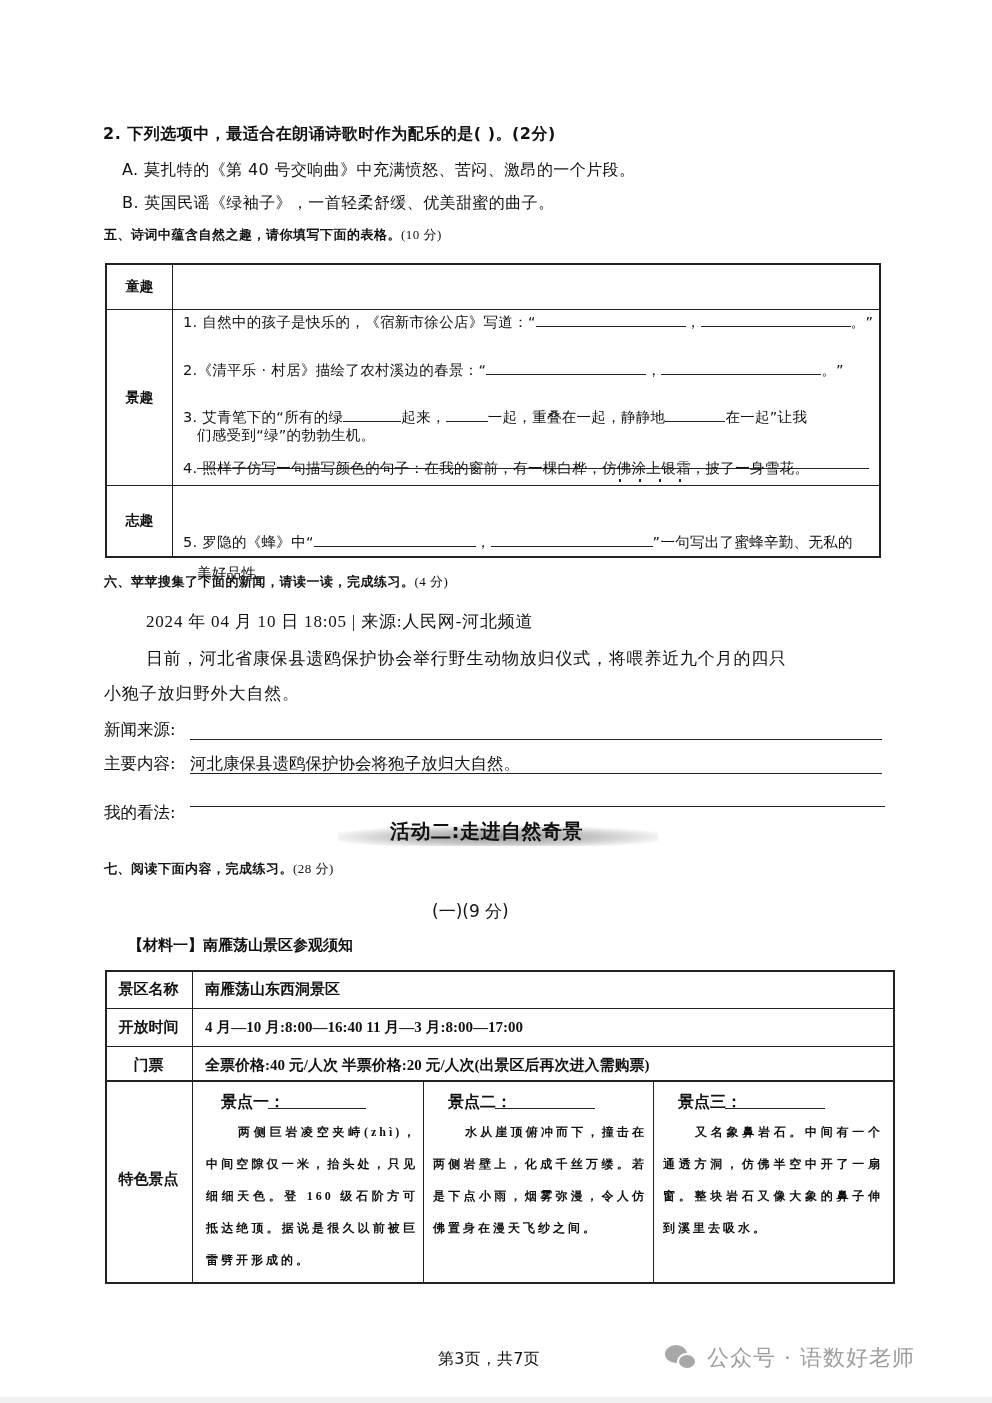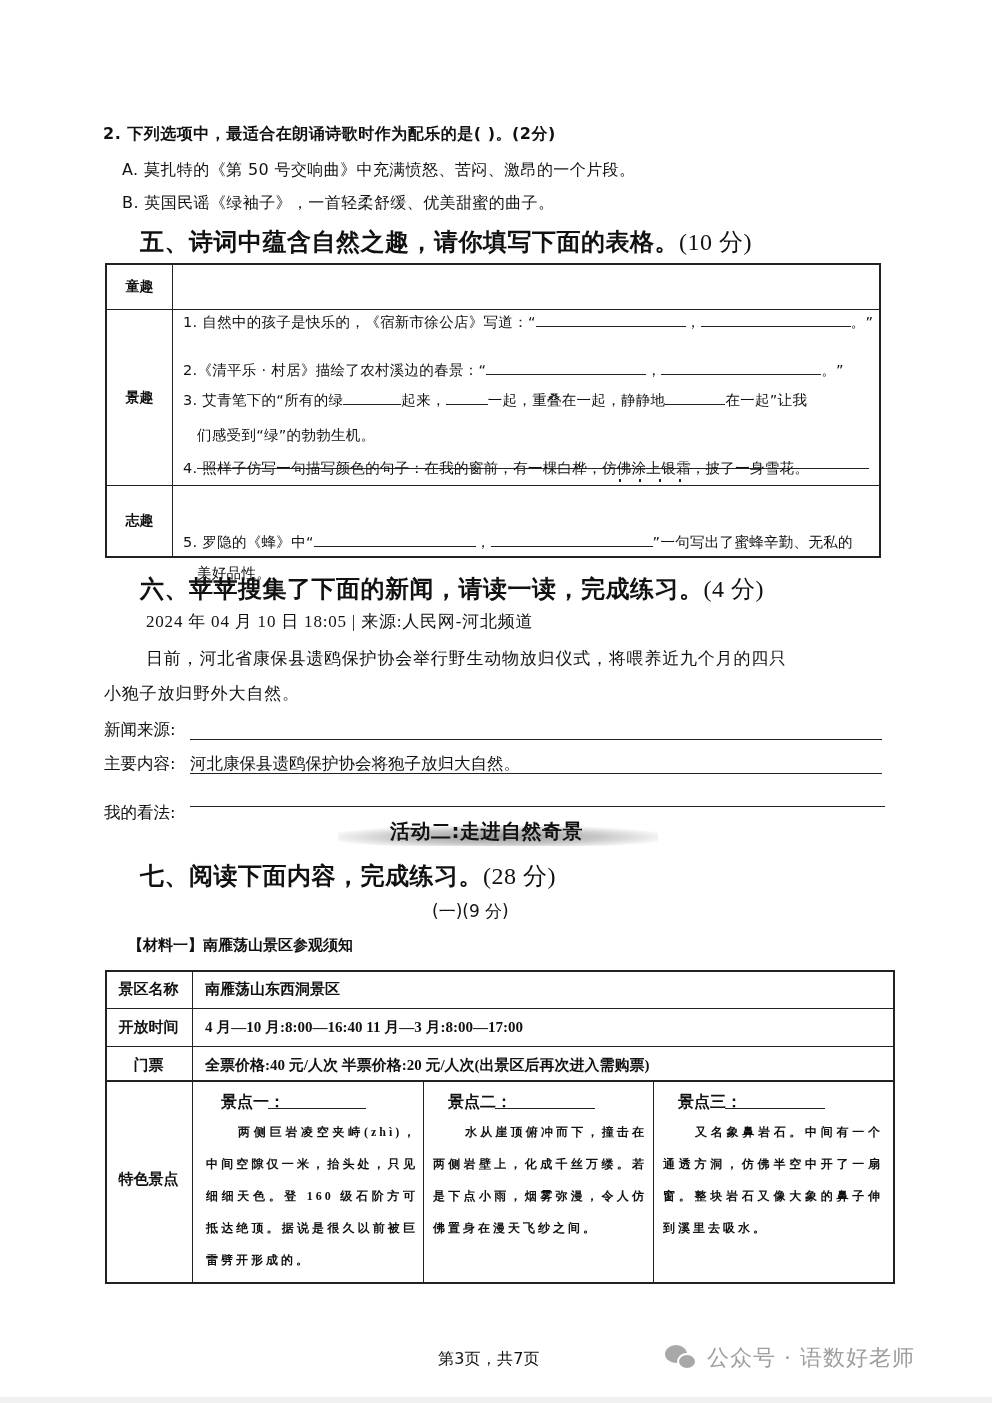--- a/index.html
+++ b/index.html
@@ -8,21 +8,21 @@
     position: relative;
     font-family: "DejaVu Sans", "Liberation Sans", sans-serif;
     color: #111;
     overflow: hidden;
   }
   .page { position: absolute; left: 0; top: 0; width: 992px; height: 1403px; }
   .abs { position: absolute; white-space: nowrap; }
 
   .q-line { font-size: 16px; font-weight: bold; letter-spacing: 0.5px; }
   .opt-line { font-size: 16px; letter-spacing: 0.4px; }
-  .section-title { font-size: 24px; font-weight: bold; letter-spacing: 0.5px; margin-left: 36px; }
+  .section-title { font-size: 13px; font-weight: bold; letter-spacing: 0.5px; }
   .section-title .pts { font-weight: normal; font-family: "Liberation Serif", "DejaVu Serif", serif; }
 
   
   .t1 {
     position: absolute; left: 105px; top: 263px; width: 776px; height: 295px;
     border: 2px solid #222;
   }
   .t1-row { position: absolute; left: 0; right: 0; border-bottom: 1.5px solid #222; }
   .t1-row:last-child { border-bottom: none; }
   .t1-label {
@@ -80,21 +80,21 @@
   .wechat-icon .b1 { position: absolute; left: 0; top: 1px; width: 22px; height: 18px; border-radius: 50%; background: #a8a8a8; }
   .wechat-icon .b2 { position: absolute; left: 12px; top: 9px; width: 20px; height: 17px; border-radius: 50%; background: #a8a8a8; border: 2px solid #fff; }
   .bottom-bar { position: absolute; left: 0; top: 1397px; width: 992px; height: 6px; background: #f1f1f1; }
 </style>
 </head>
 <body>
 
 <div class="page">
 
   <div class="abs q-line" style="left:103px; top:124px;">2. 下列选项中，最适合在朗诵诗歌时作为配乐的是(      )。(2分)</div>
-  <div class="abs opt-line" style="left:122px; top:160px;">A. 莫扎特的《第 50 号交响曲》中充满愤怒、苦闷、激昂的一个片段。</div>
+  <div class="abs opt-line" style="left:122px; top:160px;">A. 莫扎特的《第 40 号交响曲》中充满愤怒、苦闷、激昂的一个片段。</div>
   <div class="abs opt-line" style="left:122px; top:193px;">B. 英国民谣《绿袖子》，一首轻柔舒缓、优美甜蜜的曲子。</div>
 
   <div class="abs section-title" style="left:104px; top:226px;">
     <span>五、诗词中蕴含自然之趣，请你填写下面的表格。</span><span class="pts">(10 分)</span>
   </div>
 
   <div class="t1">
 
     <div class="t1-row" style="top:0; height:45px;">
       <div class="t1-label">童趣</div>
@@ -104,21 +104,21 @@
         </div>
       </div>
     </div>
 
     <div class="t1-row" style="top:45px; height:176px;">
       <div class="t1-label">景趣</div>
       <div class="t1-cell">
         <div class="t1-text" style="top:15px;">
           <span>2.《清平乐 · 村居》描绘了农村溪边的春景：“</span><span class="blank" style="width:160px;"></span><span>，</span><span class="blank" style="width:160px;"></span><span>。”</span>
         </div>
-        <div class="t1-text" style="top:45px;">
+        <div class="t1-text" style="top:62px;">
           <span>3. 艾青笔下的“所有的绿</span><span class="blank" style="width:58px;"></span><span>起来，</span><span class="blank" style="width:42px;"></span><span>一起，重叠在一起，静静地</span><span class="blank" style="width:60px;"></span><span>在一起”让我</span>
         </div>
         <div class="t1-text" style="top:80px; left:24px;">们感受到“绿”的勃勃生机。</div>
         <div class="t1-text" style="top:113px;">
           <span>4. 照样子仿写一句描写颜色的句子：在我的窗前，有一棵白桦，</span><span class="dotted">仿佛涂上银霜</span><span>，披了一身雪花。</span>
         </div>
         <div class="ans-line" style="left:24px; right:10px; top:158px;"></div>
       </div>
     </div>
 

